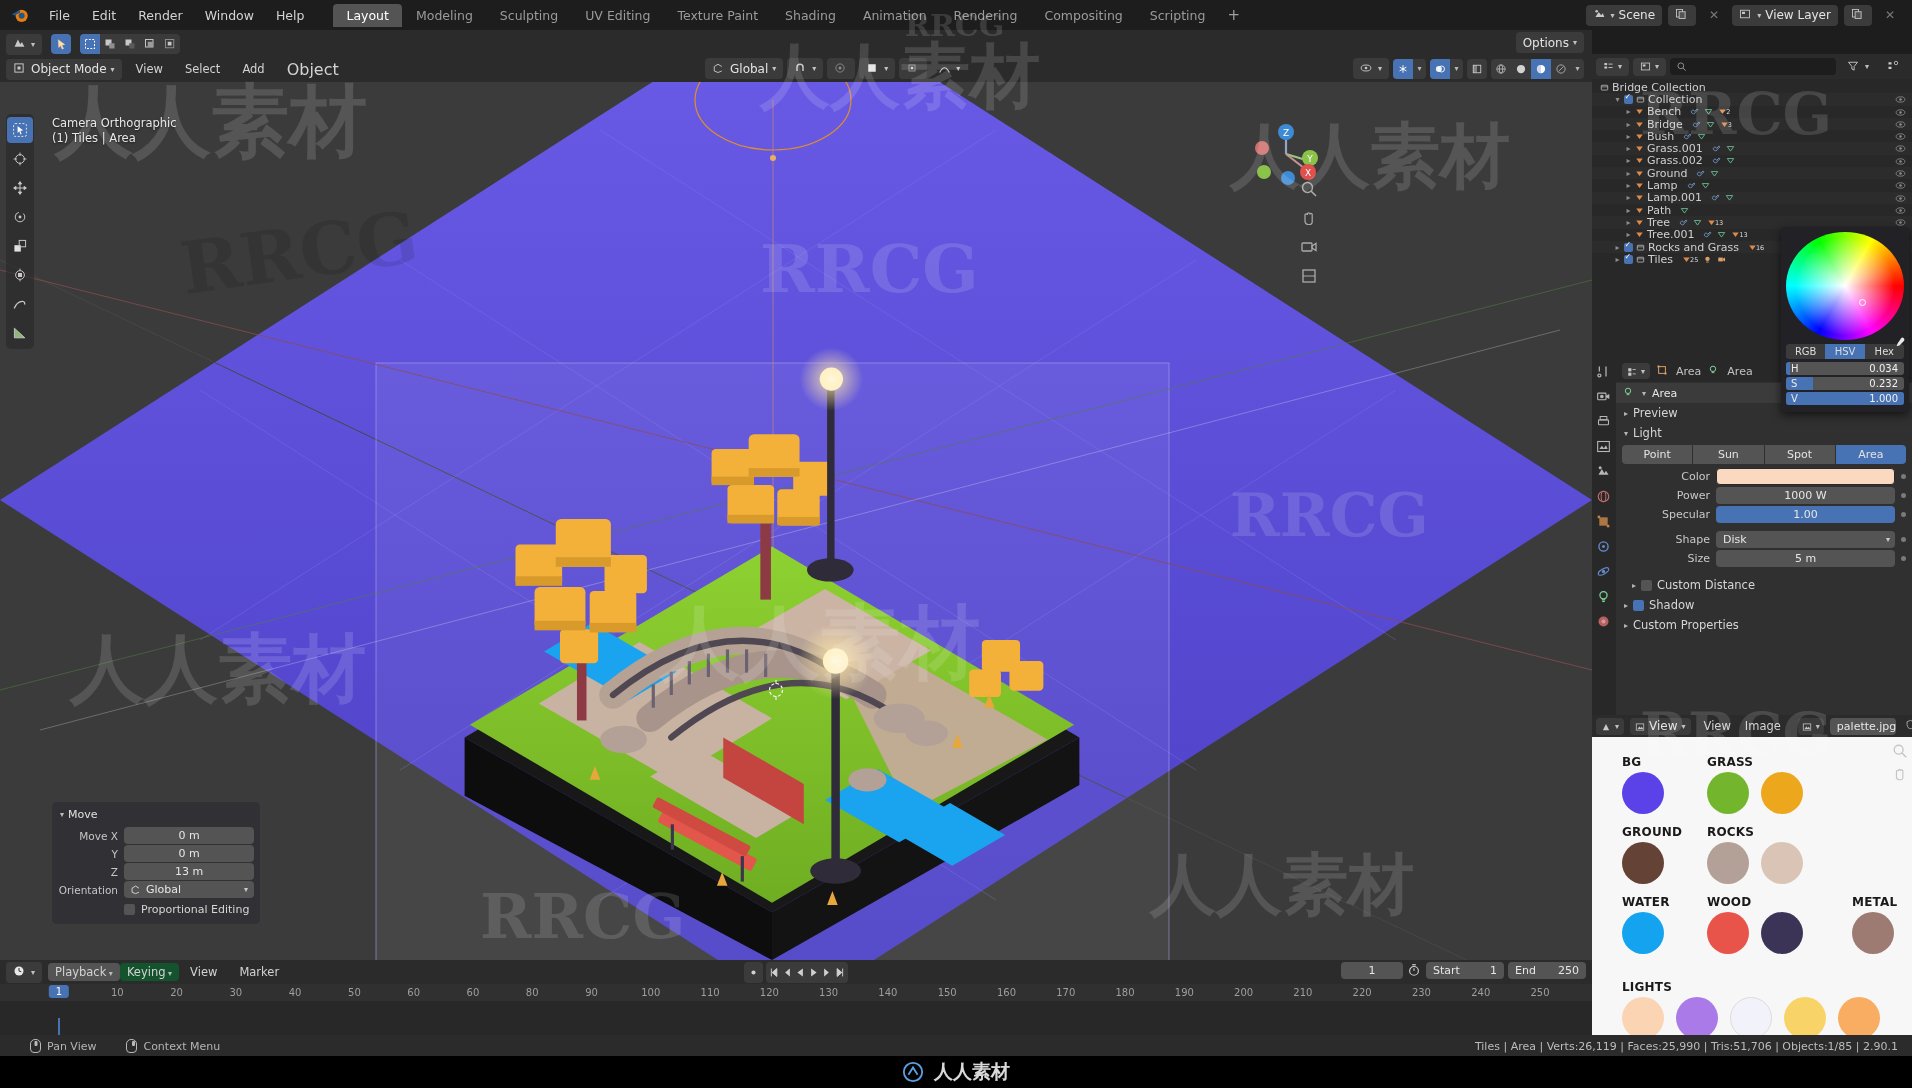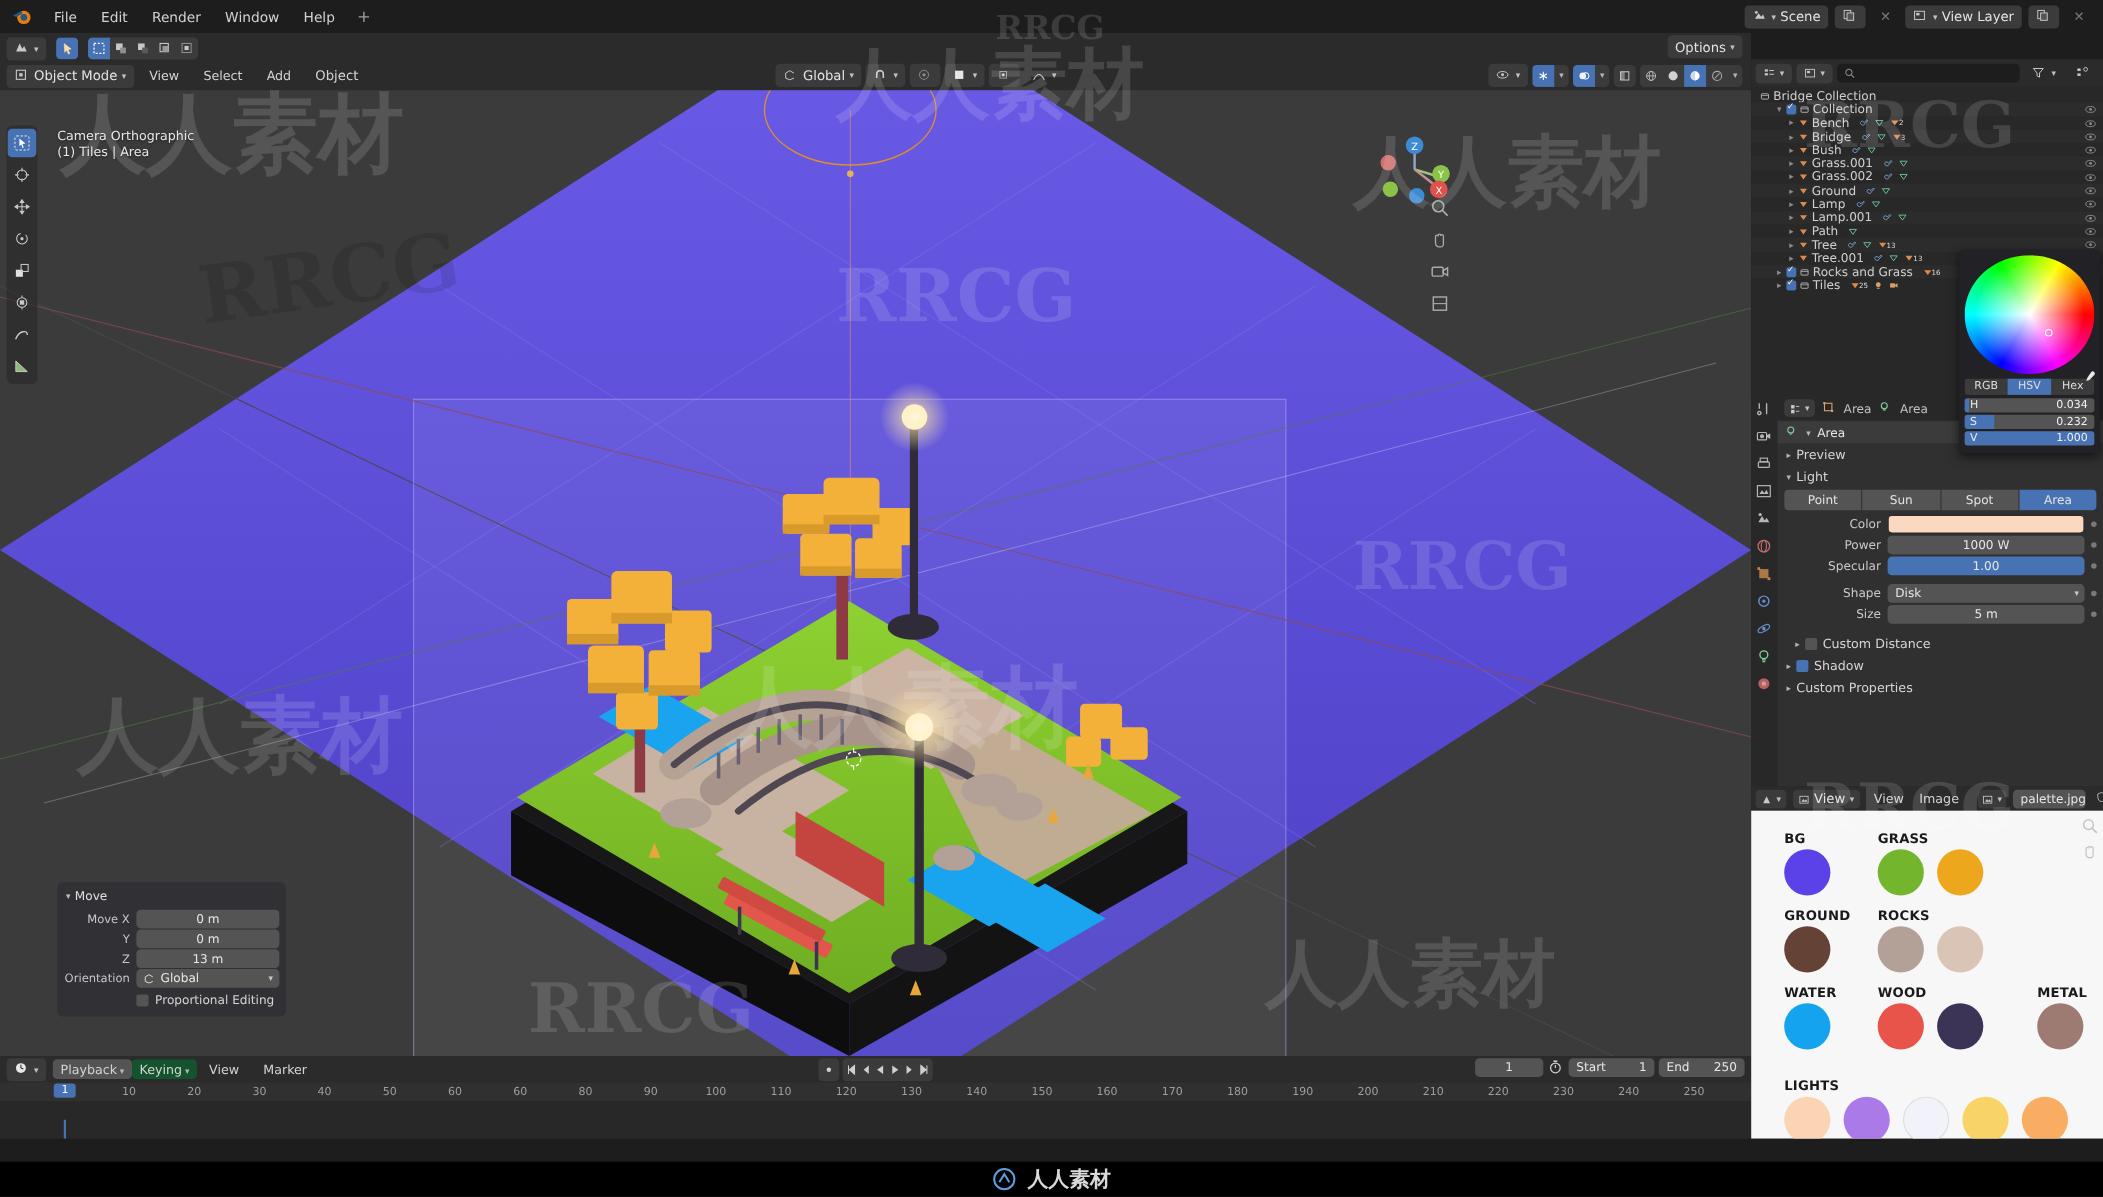--- a/index.html
+++ b/index.html
@@ -237,20 +237,32 @@
         <circle cx="14" cy="13" r="3.6" fill="#265787"></circle>
         <path d="M2 11 L12 6 L12 9 L5.5 12.5 Z" fill="#265787"></path>
       </svg>
     </div>
     <div class="row" id="topmenus">
         <div class="menu-item">File</div>
         <div class="menu-item">Edit</div>
         <div class="menu-item">Render</div>
         <div class="menu-item">Window</div>
         <div class="menu-item">Help</div>
+      </div>
+    <div class="wstabs" id="wstabs">
+        <div class="wstab active">Layout</div>
+        <div class="wstab">Modeling</div>
+        <div class="wstab">Sculpting</div>
+        <div class="wstab">UV Editing</div>
+        <div class="wstab">Texture Paint</div>
+        <div class="wstab">Shading</div>
+        <div class="wstab">Animation</div>
+        <div class="wstab">Rendering</div>
+        <div class="wstab">Compositing</div>
+        <div class="wstab">Scripting</div>
       </div>
     <div class="wstab-plus">+</div>
 
     <div class="topbar-right">
       <div class="btn dark">
         <span class="ico">
           <svg viewBox="0 0 16 16" width="13" height="13">
               <path d="M3 11 L7 5 L10 9 L12 6.5 L14 11 Z" fill="#c9c9c9"></path>
               <circle cx="4.5" cy="4" r="1.6" fill="#c9c9c9"></circle>
             </svg>
@@ -516,21 +528,21 @@
                 <rect x="6" y="6" width="4" height="4" fill="#c9c9c9"></rect>
               </svg>
           </span>
           <span>Object Mode</span>
           <span class="chev">▾</span>
         </div>
         <div class="row" id="vpmenus">
             <div class="menu-item" style="font-size: 11.5px;">View</div>
             <div class="menu-item" style="font-size: 11.5px;">Select</div>
             <div class="menu-item" style="font-size: 11.5px;">Add</div>
-            <div class="menu-item" style="font-size: 12px;">Object</div>
+            <div class="menu-item" style="font-size: 16px;">Object</div>
           </div>
       </div>
 
       <div style="position:absolute; left:705px; top:28px; display:flex; align-items:center; gap:4px;">
         <div class="btn dark">
           <span class="ico">
             <svg viewBox="0 0 16 16" width="12" height="12">
                 <path d="M3 12 L3 6 L8 3 L13 6" fill="none" stroke="#c9c9c9" stroke-width="1.2"></path>
                 <path d="M3 12 L8 14 L13 12" fill="none" stroke="#c9c9c9" stroke-width="1.2"></path>
               </svg>
@@ -1654,20 +1666,37 @@
         </div>
         <div class="ri">
           <svg viewBox="0 0 18 18" width="16" height="16">
               <path d="M5 12 L5 6 a1.2 1.2 0 0 1 2.4 0 L7.4 5 a1.2 1.2 0 0 1 2.4 0 L9.8 5.5 a1.2 1.2 0 0 1 2.4 0 L12.2 8 L12.2 13 a2.5 2.5 0 0 1 -2.5 2.5 L8 15.5 a3.5 3.5 0 0 1 -3 -3.5 Z" fill="none" stroke="#333" stroke-width="1.3"></path>
             </svg>
         </div>
       </div>
     </div>
   </div>
 
+  <div class="statusbar">
+    <div class="row" id="sbhints">
+        <div class="sb-item">
+          <span class="mouse-ico">
+            <i></i>
+          </span>
+          <span>Pan View</span>
+        </div>
+        <div class="sb-item">
+          <span class="mouse-ico right">
+            <i></i>
+          </span>
+          <span>Context Menu</span>
+        </div>
+      </div>
+    <div class="sb-right">Tiles | Area | Verts:26,119 | Faces:25,990 | Tris:51,706 | Objects:1/85 | 2.90.1</div>
+  </div>
 
   <div class="wm rrcg" style="left:905px; top:8px; font-size:30px;">RRCG</div>
   <div class="wm rrcg dark" style="left:180px; top:210px; font-size:72px; transform:rotate(-8deg);">RRCG</div>
   <div class="wm rrcg" style="left:760px; top:230px; font-size:66px;">RRCG</div>
   <div class="wm rrcg" style="left:1230px; top:480px; font-size:60px;">RRCG</div>
   <div class="wm rrcg" style="left:480px; top:880px; font-size:62px;">RRCG</div>
   <div class="wm rrcg" style="left:1640px; top:700px; font-size:58px;">RRCG</div>
   <div class="wm rrcg" style="left:1640px; top:80px; font-size:58px;">RRCG</div>
   <div class="wm" style="left:55px; top:70px; font-size:78px;">人人素材</div>
   <div class="wm" style="left:760px; top:30px; font-size:70px;">人人素材</div>

